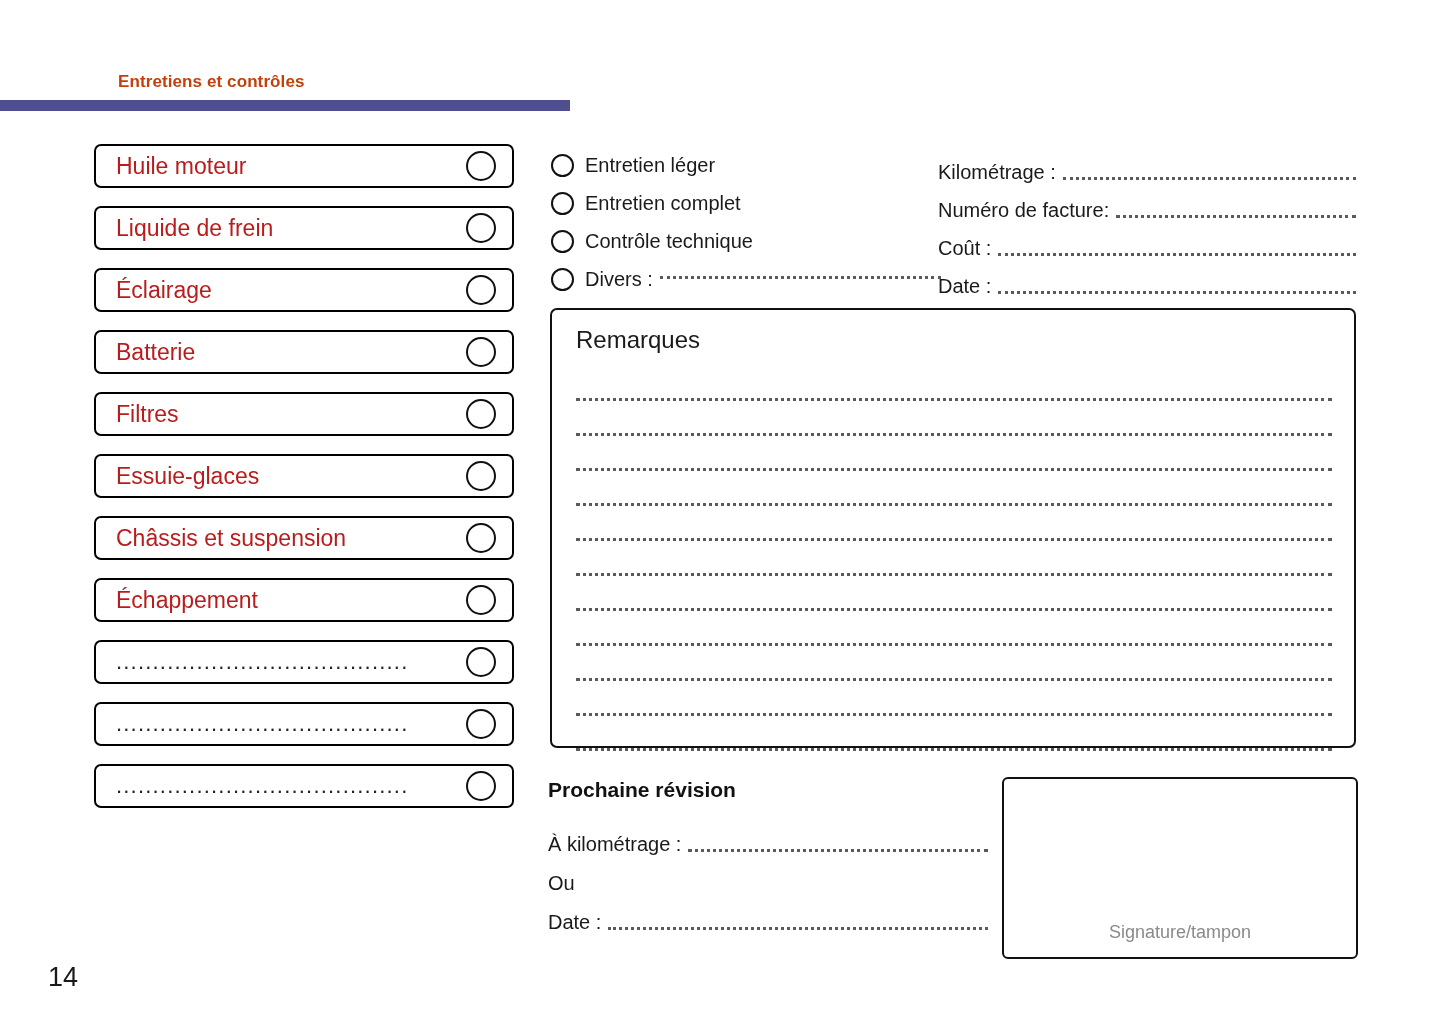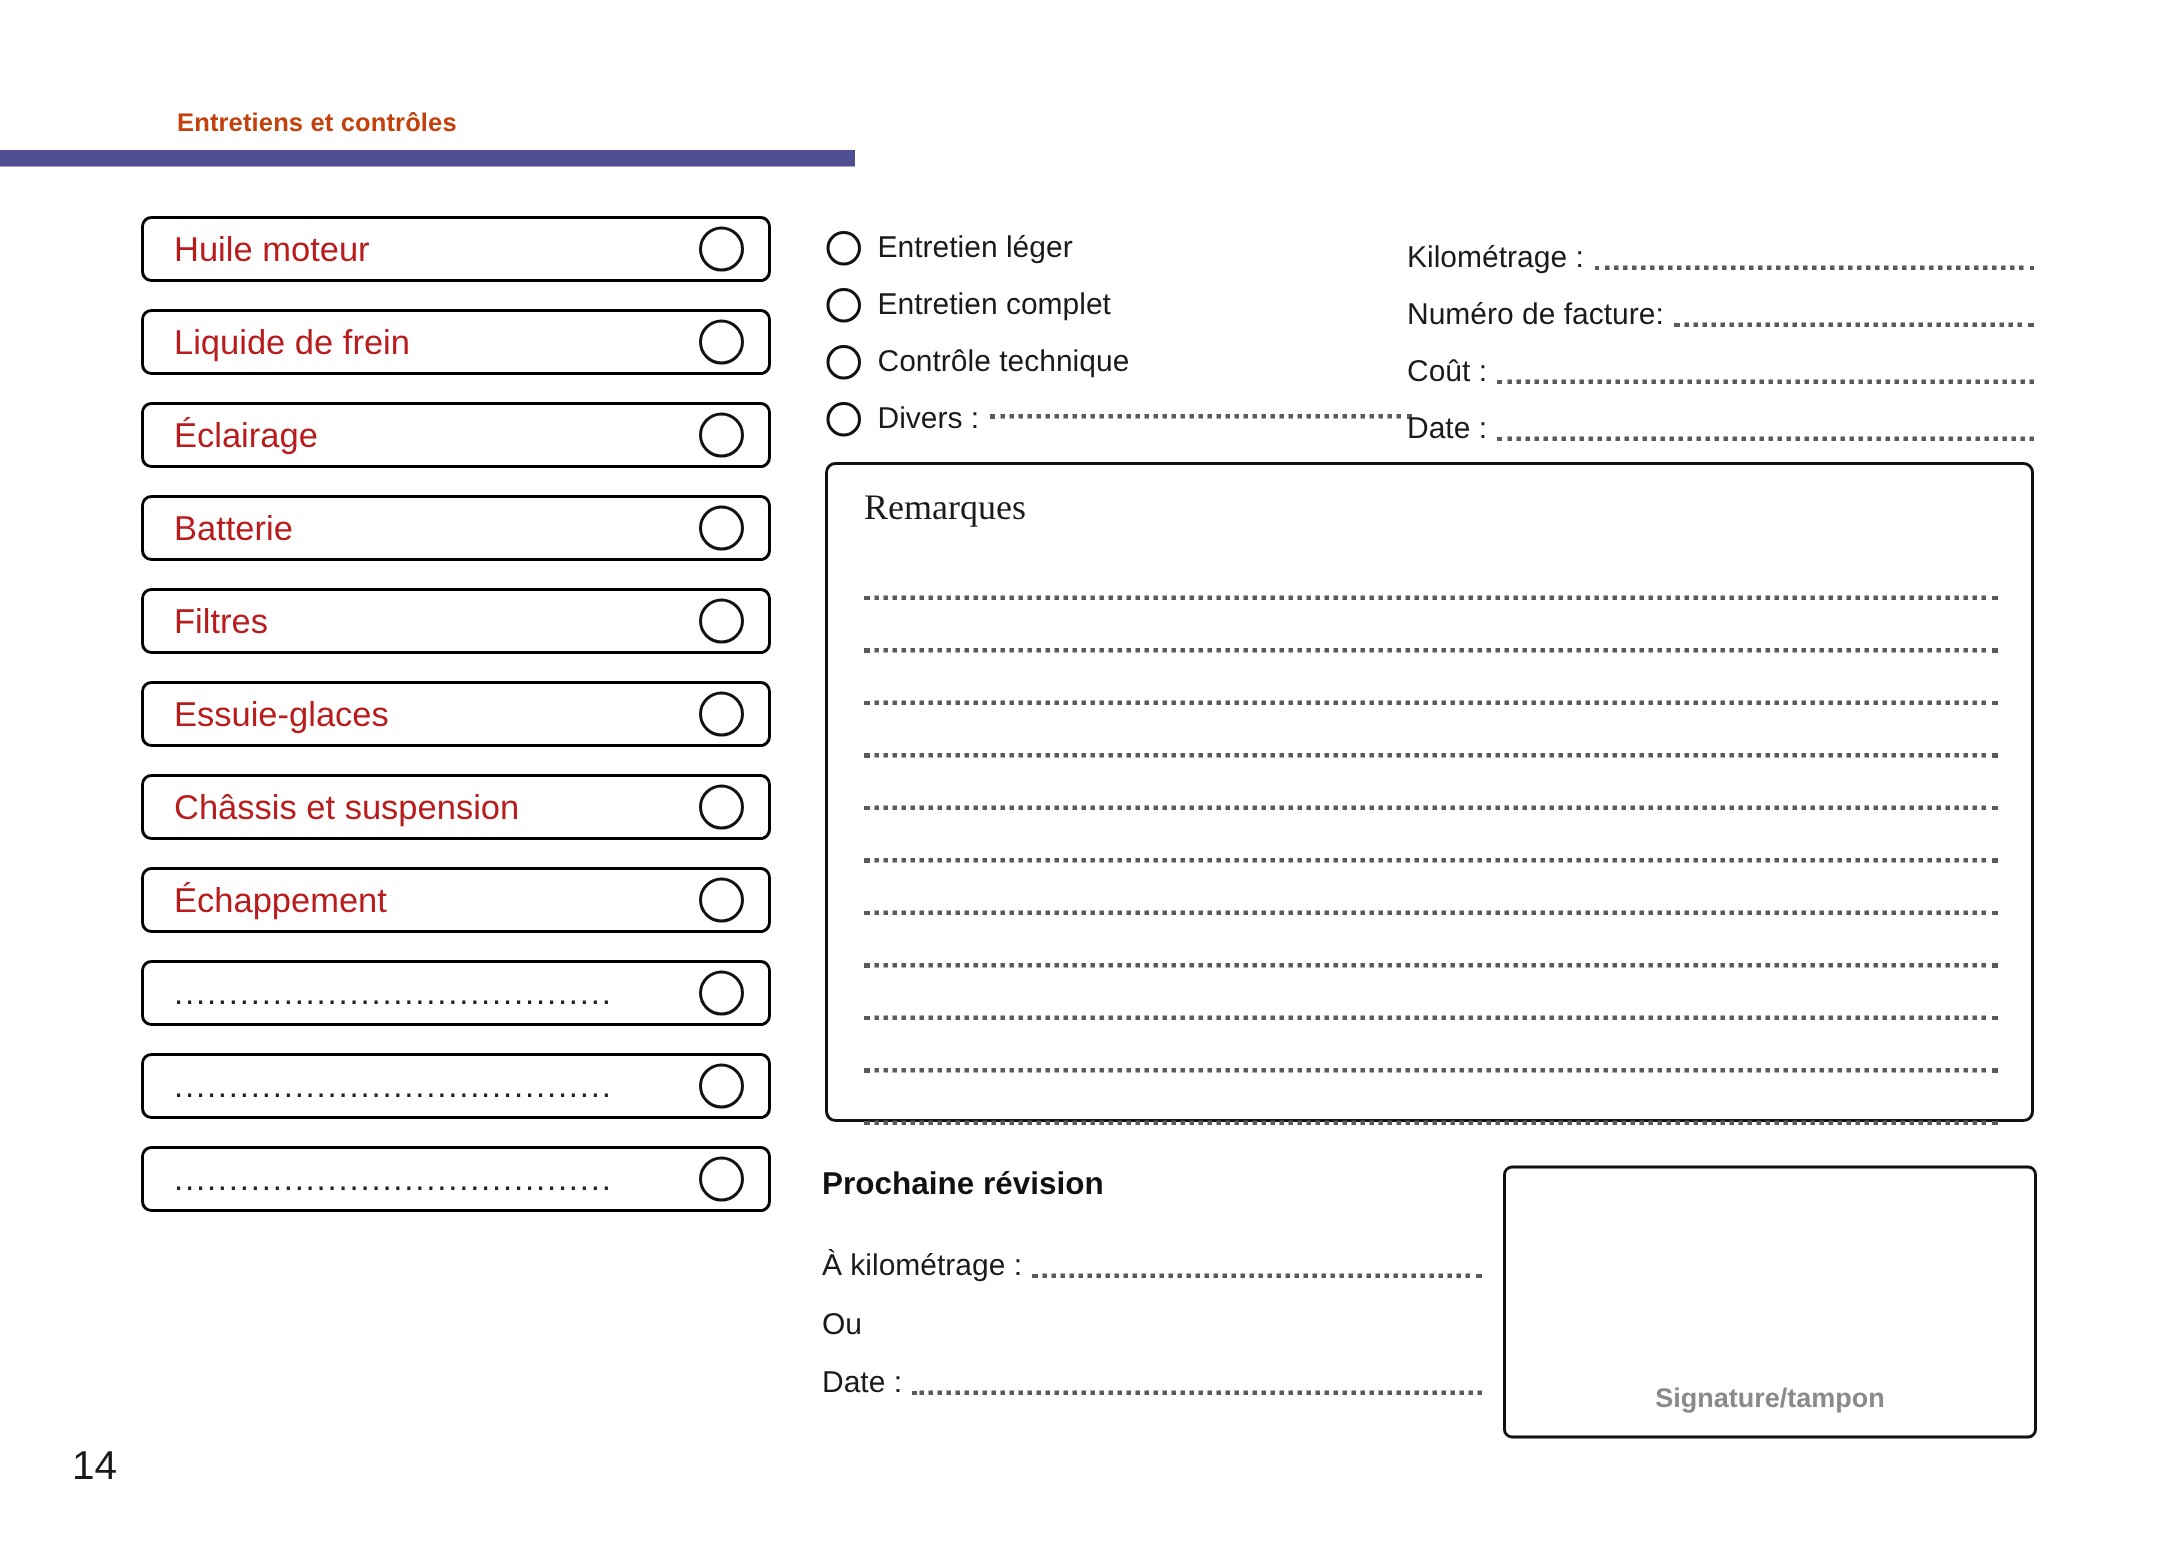--- a/index.html
+++ b/index.html
@@ -135,21 +135,20 @@
     height: 440px;
     box-sizing: border-box;
     border: 2px solid #111;
     border-radius: 7px;
     padding: 16px 22px 0 24px;
   }
   .remarks-title {
     font-size: 24px;
     color: #1a1a1a;
     margin-bottom: 12px;
-    font-family: Liberation Serif, serif;
   }
   .remark-line {
     border-bottom: 3px dotted #5a5a5a;
     height: 32px;
   }
   .remark-line:last-child { border-bottom: 3px dotted #5a5a5a; }
 
   
   .next-rev {
     position: absolute;
@@ -188,21 +187,20 @@
     top: 777px;
     width: 356px;
     height: 182px;
     box-sizing: border-box;
     border: 2px solid #111;
     border-radius: 6px;
     display: flex;
     align-items: flex-end;
     justify-content: center;
     padding-bottom: 14px;
-    font-weight: bold;
   }
   .signature-label {
     font-size: 18px;
     color: #8a8a8a;
   }
 
   
   .page-number {
     position: absolute;
     left: 48px;

